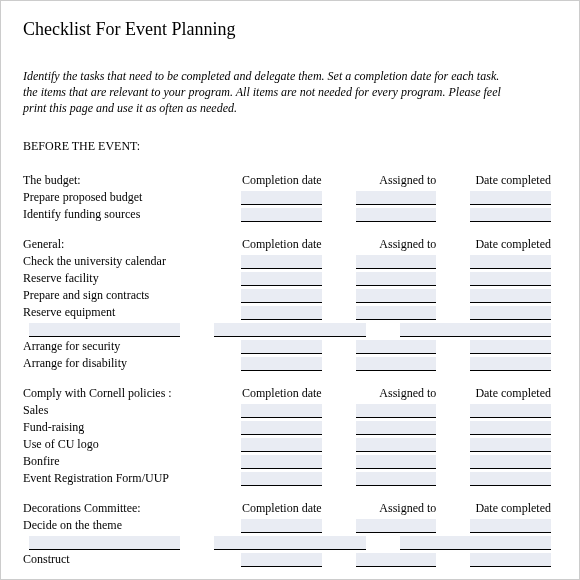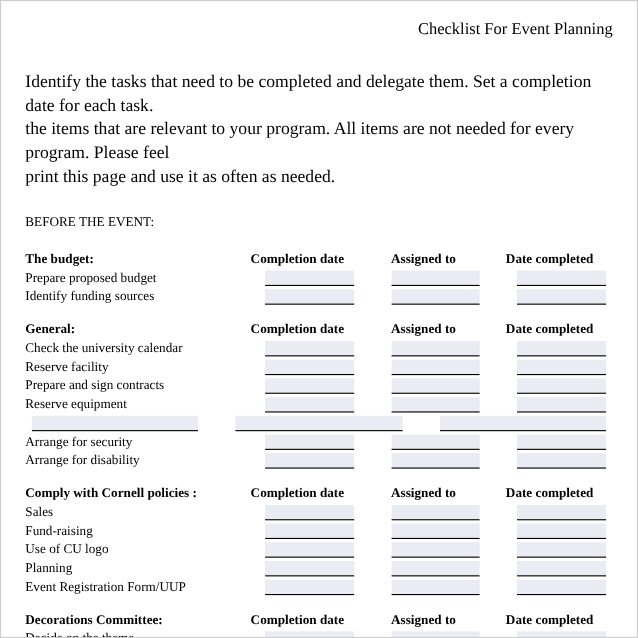--- a/index.html
+++ b/index.html
@@ -13,29 +13,29 @@
   }
   .page {
     width: 580px;
     height: 580px;
     border: 1px solid #ccc;
     padding: 18px 22px;
     position: relative;
     overflow: hidden;
   }
   .title {
-    font-size: 15px;
+    font-size: 18px;
     margin-bottom: 28px;
-    text-align: right;
   }
   .intro {
-    font-size: 16px;
+    font-size: 12px;
     line-height: 1.35;
     margin-bottom: 22px;
     white-space: pre-line;
+    font-style: italic;
   }
   .before {
     font-size: 12px;
     margin-bottom: 18px;
   }
   .section {
     margin-bottom: 14px;
   }
   .row {
     display: flex;
@@ -45,25 +45,25 @@
   .col-task {
     width: 190px;
     flex-shrink: 0;
     padding-right: 6px;
   }
   .col-input {
     flex: 1;
     padding: 0 6px;
   }
   .header-row .col-task {
-    font-weight: bold;
+    font-weight: normal;
   }
   .header-row .col-input {
-    font-weight: bold;
-    text-align: center;
+    font-weight: normal;
+    text-align: right;
   }
   .blank {
     display: block;
     height: 14px;
     background: #e9ecf3;
     border-bottom: 1px solid #000;
     width: 100%;
   }
   .task-row {
     margin-top: 1px;
@@ -240,21 +240,21 @@
             <span class="blank"></span>
           </div>
           <div class="col-input">
             <span class="blank"></span>
           </div>
           <div class="col-input">
             <span class="blank"></span>
           </div>
         </div>
         <div class="row task-row">
-          <div class="col-task">Planning</div>
+          <div class="col-task">Bonfire</div>
           <div class="col-input">
             <span class="blank"></span>
           </div>
           <div class="col-input">
             <span class="blank"></span>
           </div>
           <div class="col-input">
             <span class="blank"></span>
           </div>
         </div>

